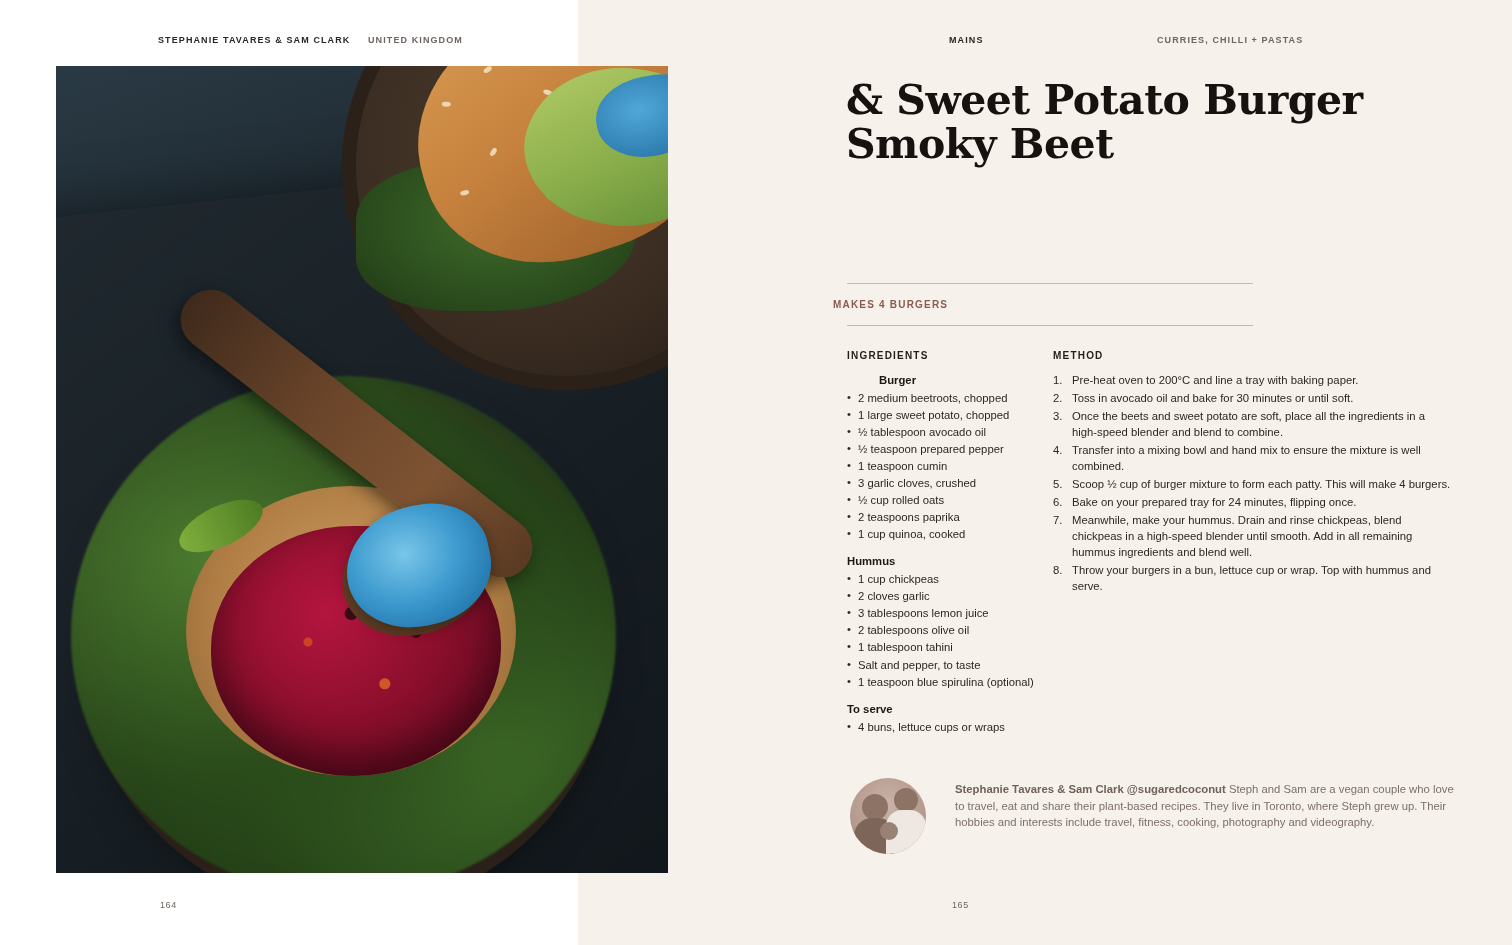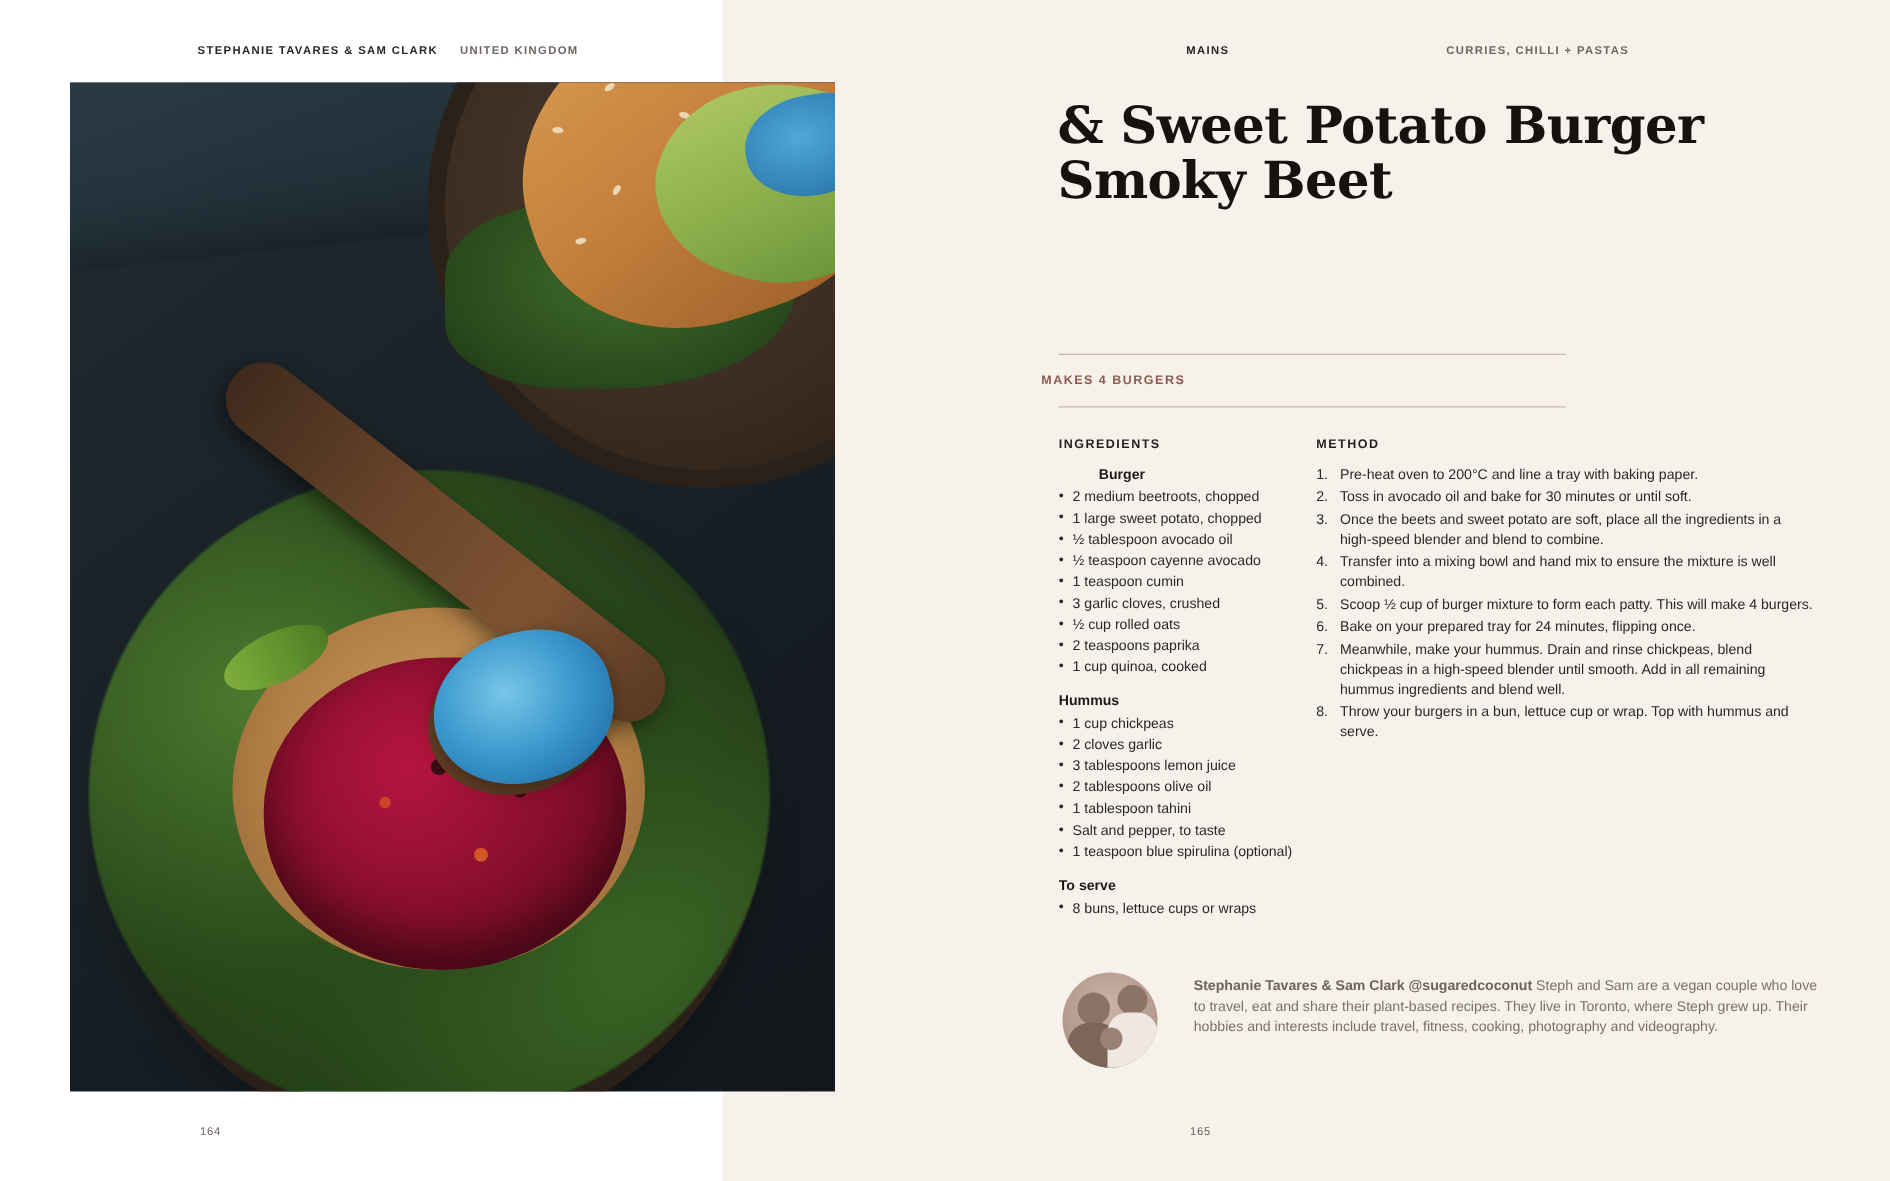--- a/index.html
+++ b/index.html
@@ -474,42 +474,42 @@
     <div class="col-head ch-ing">INGREDIENTS</div>
     <div class="col-head ch-meth">METHOD</div>
 
     <div class="ingredients">
 
       <div class="ing-group-title">Burger</div>
       <ul class="ing-list">
         <li>2 medium beetroots, chopped</li>
         <li>1 large sweet potato, chopped</li>
         <li>½ tablespoon avocado oil</li>
-        <li>½ teaspoon cayenne avocado</li>
+        <li>½ teaspoon prepared pepper</li>
         <li>1 teaspoon cumin</li>
         <li>3 garlic cloves, crushed</li>
         <li>½ cup rolled oats</li>
         <li>2 teaspoons paprika</li>
         <li>1 cup quinoa, cooked</li>
       </ul>
 
       <div class="ing-group-title">Hummus</div>
       <ul class="ing-list">
         <li>1 cup chickpeas</li>
         <li>2 cloves garlic</li>
         <li>3 tablespoons lemon juice</li>
         <li>2 tablespoons olive oil</li>
         <li>1 tablespoon tahini</li>
         <li>Salt and pepper, to taste</li>
         <li>1 teaspoon blue spirulina (optional)</li>
       </ul>
 
       <div class="ing-group-title">To serve</div>
       <ul class="ing-list">
-        <li>8 buns, lettuce cups or wraps</li>
+        <li>4 buns, lettuce cups or wraps</li>
       </ul>
     </div>
 
     <div class="method">
       <ol class="method-list">
         <li>Pre-heat oven to 200°C and line a tray with baking paper.</li>
         <li>Toss in avocado oil and bake for 30 minutes or until soft.</li>
         <li>Once the beets and sweet potato are soft, place all the ingredients in a high-speed blender and blend to combine.</li>
         <li>Transfer into a mixing bowl and hand mix to ensure the mixture is well combined.</li>
         <li>Scoop ½ cup of burger mixture to form each patty. This will make 4 burgers.</li>

